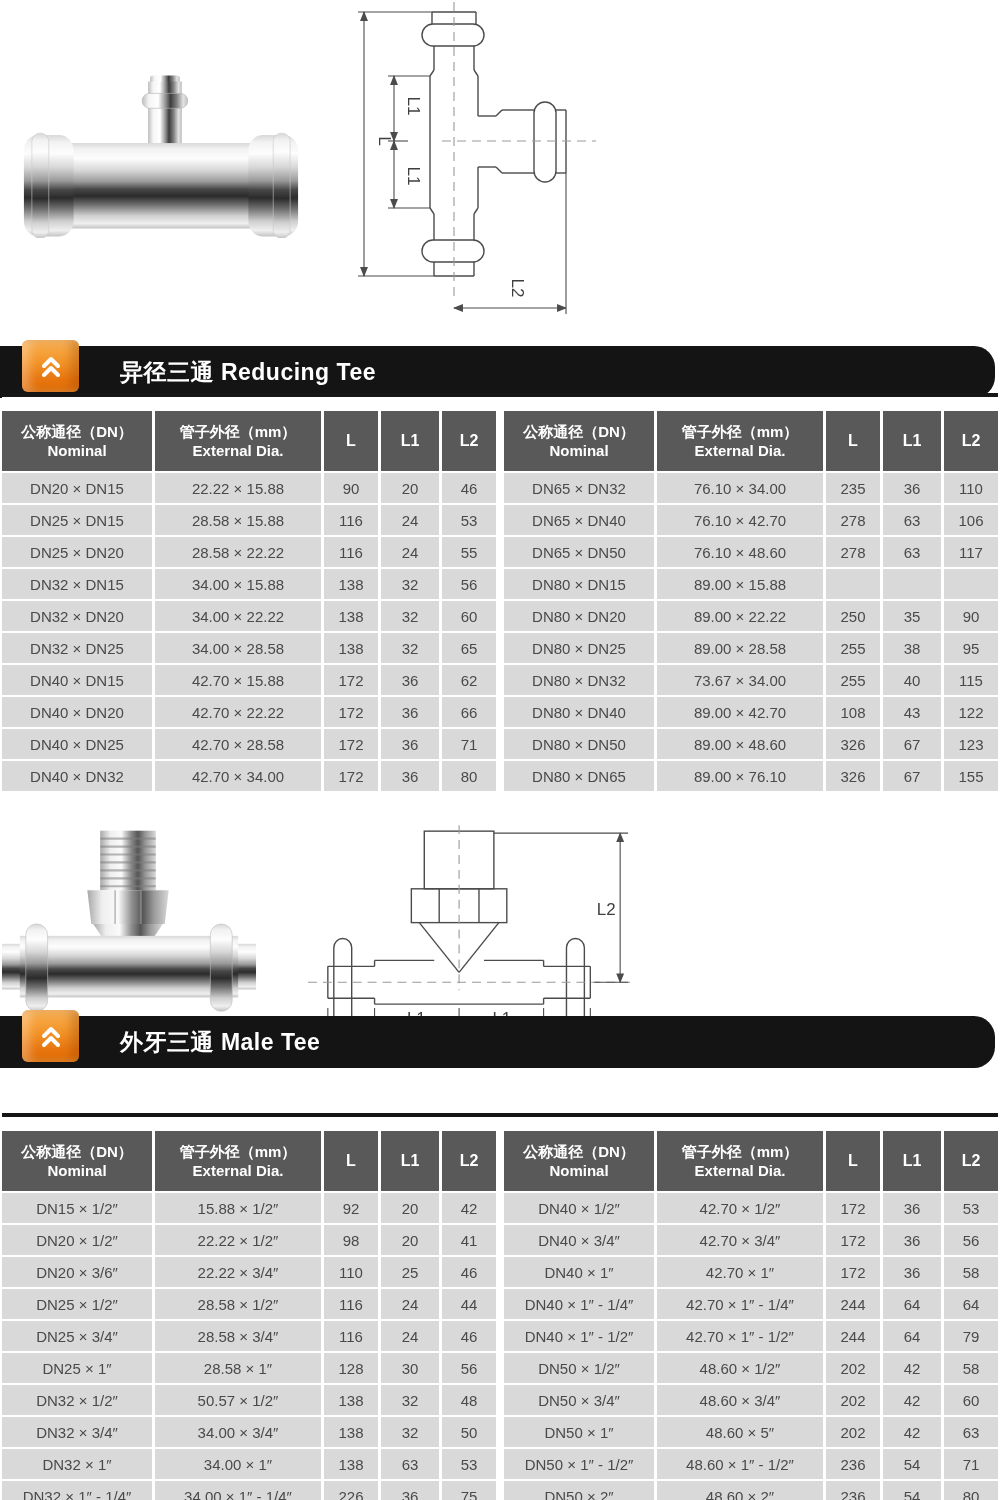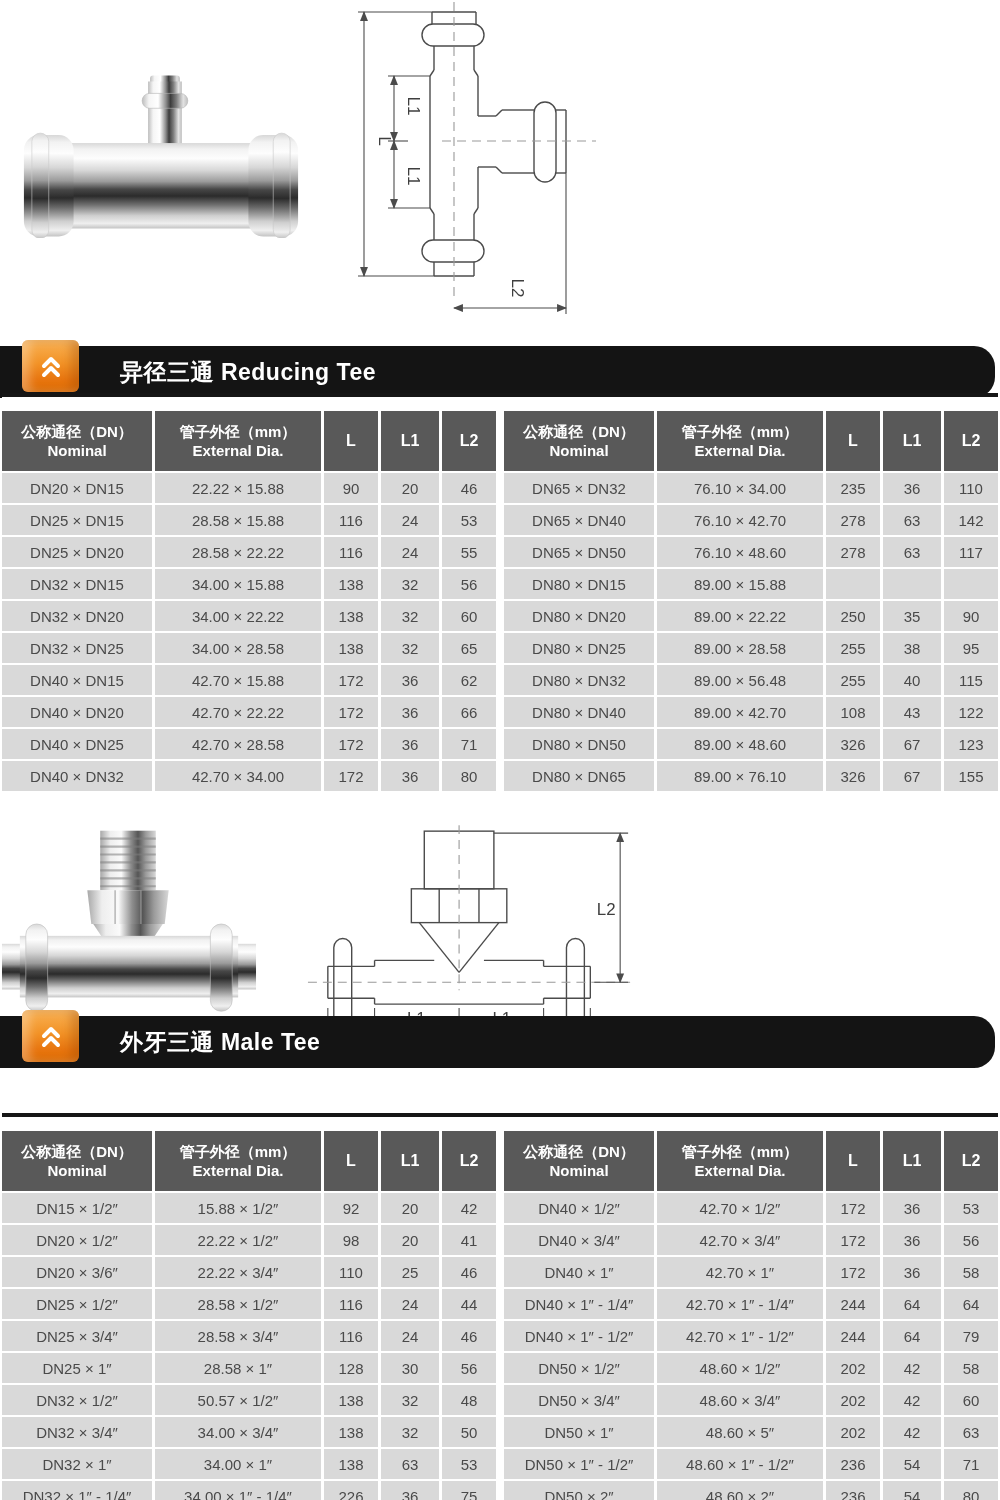--- a/index.html
+++ b/index.html
@@ -243,21 +243,21 @@
       <div class="hcell small">L2</div>
     <div class="cell c0">DN65 × DN32</div>
         <div class="cell c1">76.10 × 34.00</div>
         <div class="cell c2">235</div>
         <div class="cell c3">36</div>
         <div class="cell c4">110</div>
         <div class="cell c0">DN65 × DN40</div>
         <div class="cell c1">76.10 × 42.70</div>
         <div class="cell c2">278</div>
         <div class="cell c3">63</div>
-        <div class="cell c4">142</div>
+        <div class="cell c4">106</div>
         <div class="cell c0">DN65 × DN50</div>
         <div class="cell c1">76.10 × 48.60</div>
         <div class="cell c2">278</div>
         <div class="cell c3">63</div>
         <div class="cell c4">117</div>
         <div class="cell c0">DN80 × DN15</div>
         <div class="cell c1">89.00 × 15.88</div>
         <div class="cell c2"></div>
         <div class="cell c3"></div>
         <div class="cell c4"></div>
@@ -265,21 +265,21 @@
         <div class="cell c1">89.00 × 22.22</div>
         <div class="cell c2">250</div>
         <div class="cell c3">35</div>
         <div class="cell c4">90</div>
         <div class="cell c0">DN80 × DN25</div>
         <div class="cell c1">89.00 × 28.58</div>
         <div class="cell c2">255</div>
         <div class="cell c3">38</div>
         <div class="cell c4">95</div>
         <div class="cell c0">DN80 × DN32</div>
-        <div class="cell c1">89.00 × 56.48</div>
+        <div class="cell c1">73.67 × 34.00</div>
         <div class="cell c2">255</div>
         <div class="cell c3">40</div>
         <div class="cell c4">115</div>
         <div class="cell c0">DN80 × DN40</div>
         <div class="cell c1">89.00 × 42.70</div>
         <div class="cell c2">108</div>
         <div class="cell c3">43</div>
         <div class="cell c4">122</div>
         <div class="cell c0">DN80 × DN50</div>
         <div class="cell c1">89.00 × 48.60</div>

